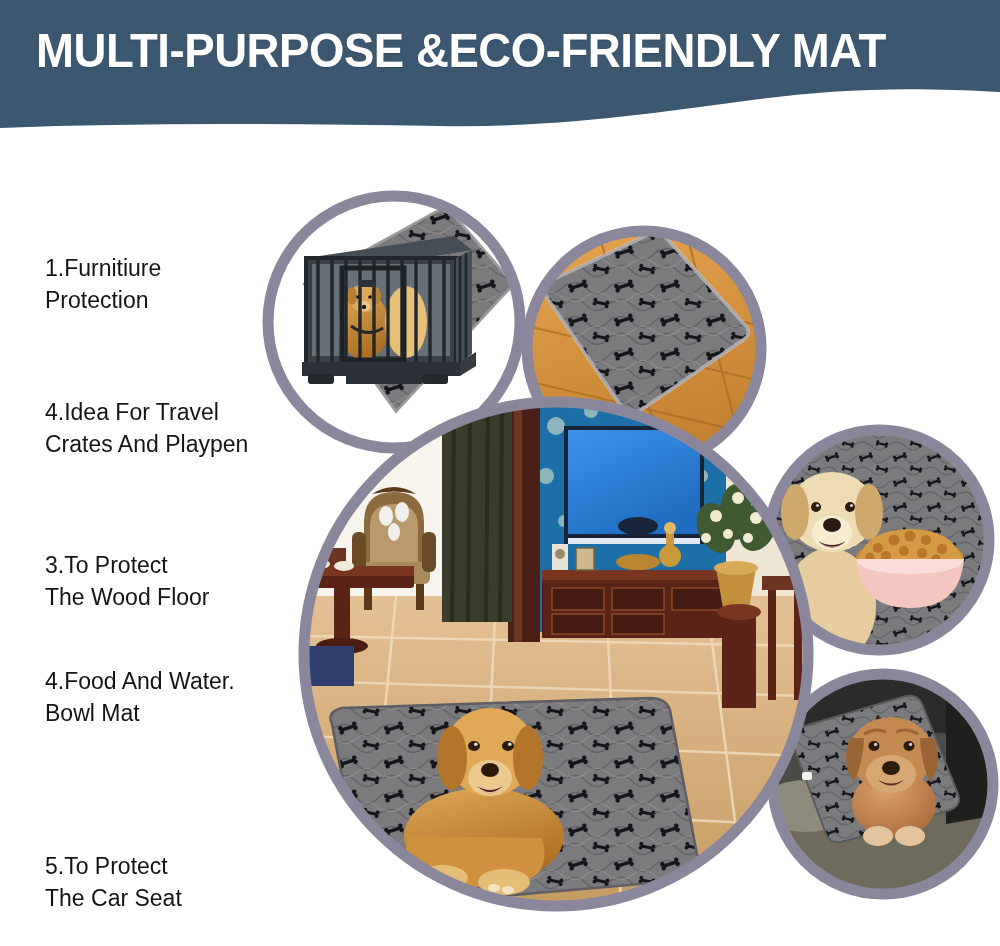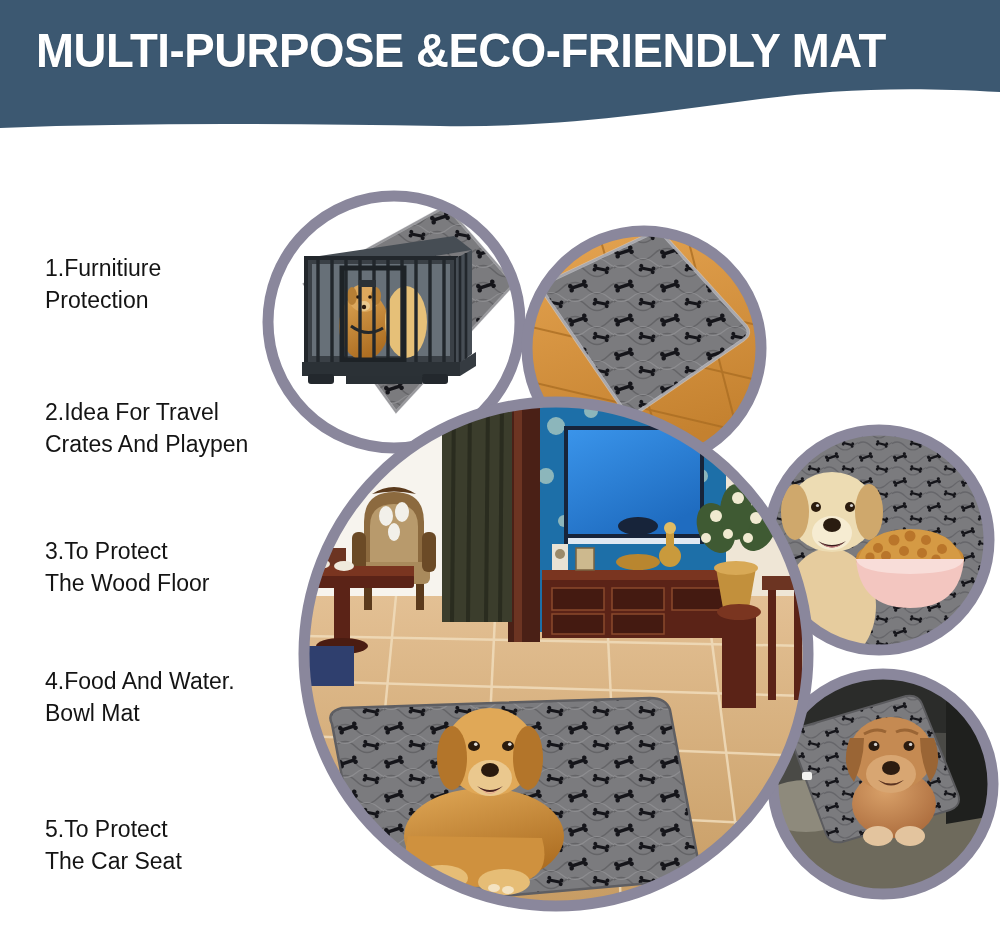--- a/index.html
+++ b/index.html
@@ -48,27 +48,27 @@
                C 900,86 830,90 760,99
                C 660,112 560,128 440,126
                C 300,124 150,122 0,128 Z" fill="#3c5871"></path>
     </svg>
     <div id="header-title">MULTI-PURPOSE &amp;ECO-FRIENDLY MAT</div>
   </div>
 
   <div id="feature-list">
     <div class="feature-item" style="top:66px">1.Furnitiure
   Protection</div>
-    <div class="feature-item" style="top:210px">2.Idea For Travel
+    <div class="feature-item" style="top:210px">4.Idea For Travel
   Crates And Playpen</div>
-    <div class="feature-item" style="top:349px">3.To Protect
+    <div class="feature-item" style="top:363px">3.To Protect
    The Wood Floor</div>
     <div class="feature-item" style="top:479px">4.Food And Water.
   Bowl Mat</div>
-    <div class="feature-item" style="top:627px">5.To Protect
+    <div class="feature-item" style="top:664px">5.To Protect
    The Car Seat</div>
   </div>
 
   <div id="collage">
     <svg viewBox="0 0 756 776">
       <defs>
 
         <pattern id="matPat" width="46" height="34" patternUnits="userSpaceOnUse">
           <rect width="46" height="34" fill="#7b7b7e"></rect>
           <path d="M-4,10 q11,-11 22,0 q11,11 22,0 q11,-11 22,0" fill="none" stroke="#646467" stroke-width="1.6"></path>

